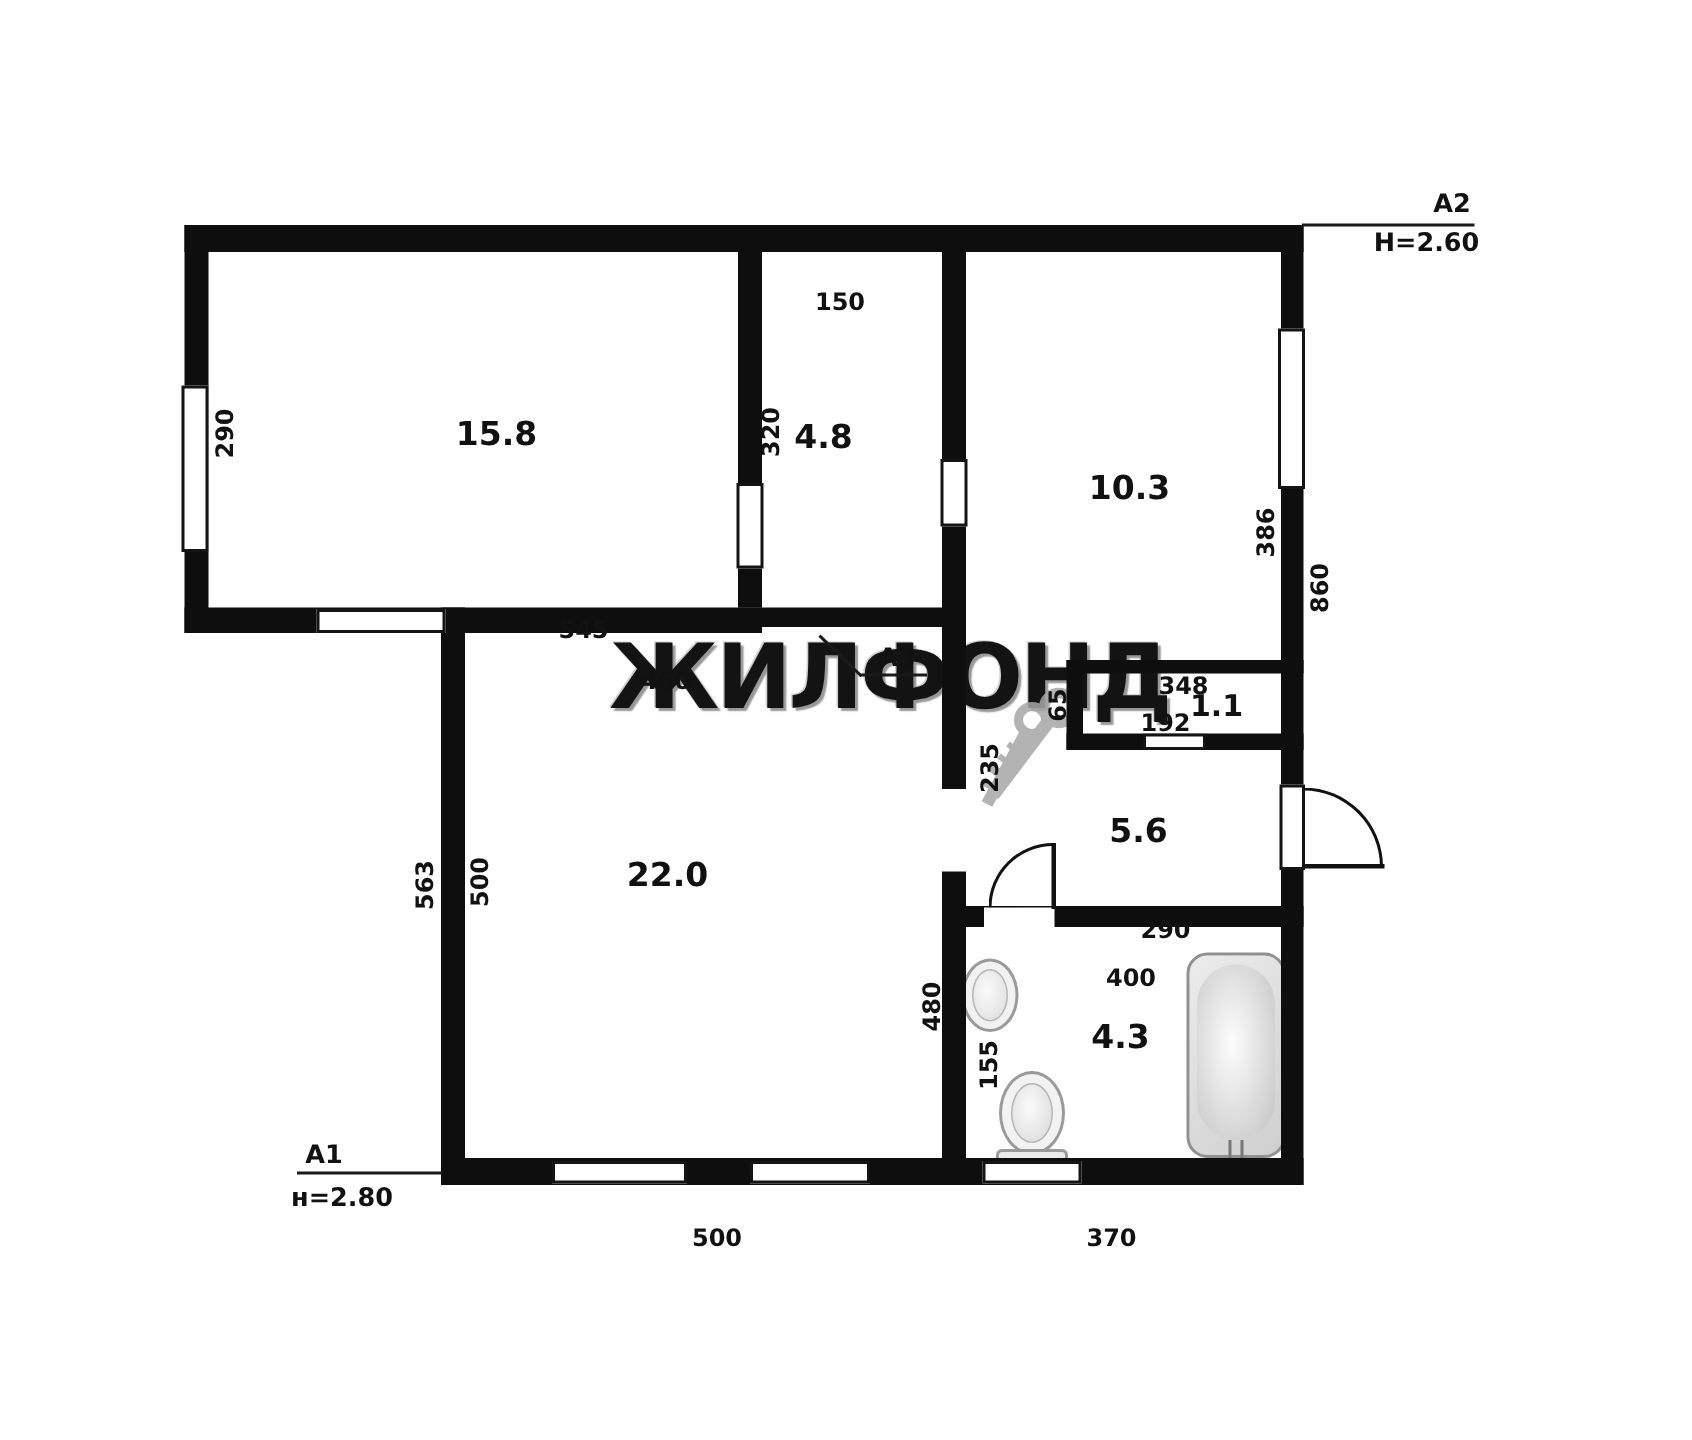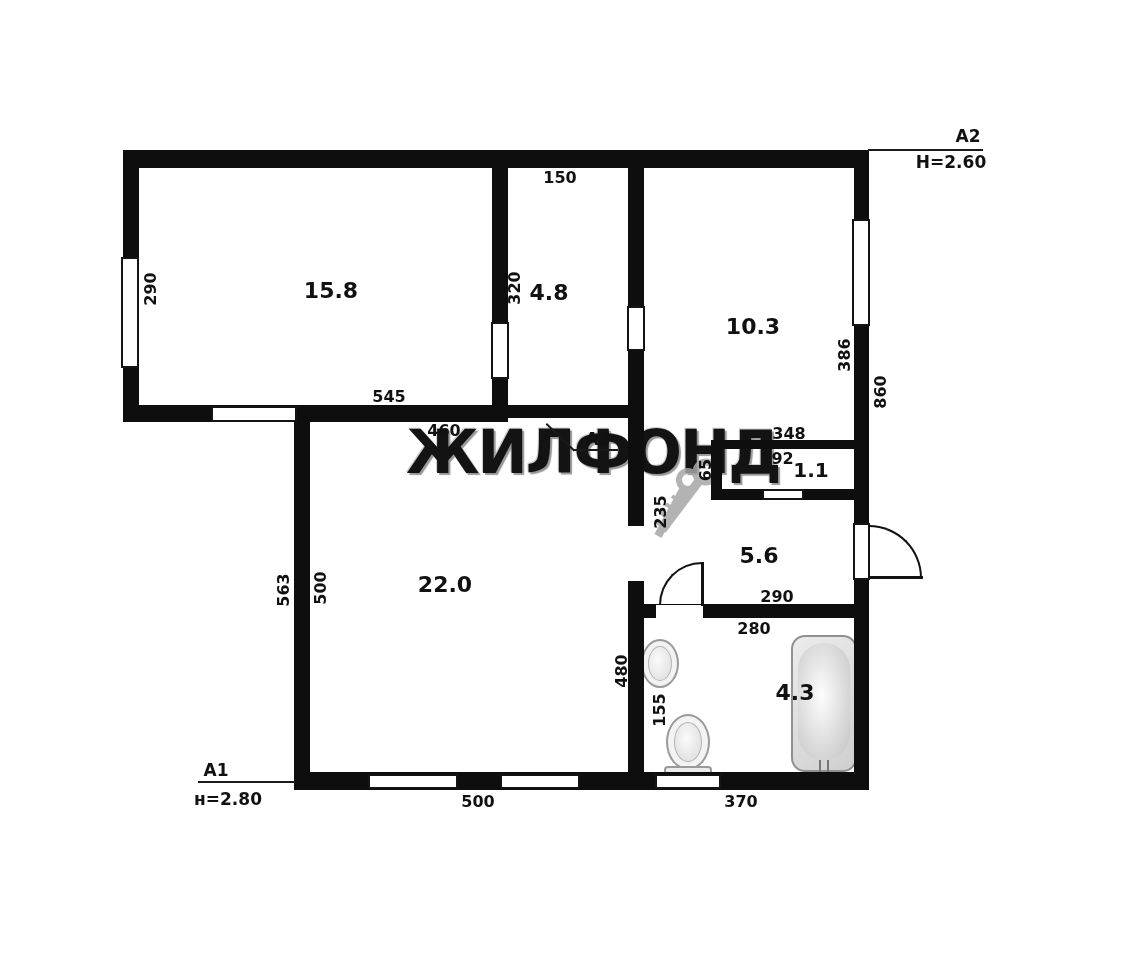--- a/index.html
+++ b/index.html
@@ -4,21 +4,21 @@
 <style>
   html,body{margin:0;padding:0;background:#ffffff;}
   #canvas{
     position:relative;width:1128px;height:960px;background:#ffffff;overflow:hidden;
     font-family:"DejaVu Sans","Liberation Sans",sans-serif;color:#111;
   }
   .wall{position:absolute;background:#0e0e0e;z-index:3;}
   .win{position:absolute;background:#ffffff;border:2px solid #141414;box-sizing:border-box;z-index:4;}
   .open{position:absolute;background:#ffffff;z-index:4;}
   .dim{position:absolute;font-size:16px;font-weight:bold;white-space:nowrap;
-       transform:translate(-50%,-50%);z-index:6;letter-spacing:0px;}
+       transform:translate(-50%,-50%);z-index:6;letter-spacing:0px;margin-top:24px;}
   .vdim{position:absolute;font-size:16px;font-weight:bold;white-space:nowrap;
        transform:translate(-50%,-50%) rotate(-90deg);z-index:6;}
   .area{position:absolute;font-size:22px;font-weight:bold;white-space:nowrap;
        transform:translate(-50%,-50%);z-index:6;}
   .marker{position:absolute;font-size:17px;font-weight:bold;white-space:nowrap;
        transform:translate(-50%,-50%);z-index:6;}
   .line{position:absolute;background:#1a1a1a;z-index:5;}
   .arc{position:absolute;box-sizing:border-box;z-index:5;}
   .leaf{position:absolute;background:#111;z-index:5;}
   #watermark{
@@ -103,29 +103,29 @@
   <div class="marker" style="left:598px;top:439px;text-align:center;">A3</div>
   <div class="line" style="left:547px;top:423px;width:39px;height:2px;transform-origin:0 0;transform:rotate(44deg);"></div>
   <div class="line" style="left:573px;top:449px;width:45px;height:2px;"></div>
 
   <div class="area" style="left:331px;top:290px;">15.8</div>
   <div class="area" style="left:549px;top:292px;">4.8</div>
   <div class="area" style="left:753px;top:326px;">10.3</div>
   <div class="area" style="left:445px;top:584px;">22.0</div>
   <div class="area" style="left:759px;top:555px;">5.6</div>
   <div class="area" style="left:811px;top:470px;font-size:20px;text-align:right;">1.1</div>
-  <div class="area" style="left:747px;top:692px;margin-left:48px;">4.3</div>
+  <div class="area" style="left:747px;top:692px;">4.3</div>
 
   <div class="dim" style="left:560px;top:177px;">150</div>
   <div class="dim" style="left:389px;top:396px;">545</div>
   <div class="dim" style="left:444px;top:430px;">460</div>
   <div class="dim" style="left:789px;top:433px;">348</div>
   <div class="dim" style="left:777px;top:458px;">192</div>
   <div class="dim" style="left:777px;top:596px;">290</div>
-  <div class="dim" style="left:754px;top:628px;">280</div>
+  <div class="dim" style="left:754px;top:628px;">400</div>
   <div class="dim" style="left:478px;top:801px;">500</div>
   <div class="dim" style="left:741px;top:801px;">370</div>
 
   <div class="vdim" style="left:150px;top:289px;">290</div>
   <div class="vdim" style="left:514px;top:288px;">320</div>
   <div class="vdim" style="left:844px;top:355px;">386</div>
   <div class="vdim" style="left:880px;top:392px;">860</div>
   <div class="vdim" style="left:705px;top:470px;">65</div>
   <div class="vdim" style="left:660px;top:512px;">235</div>
   <div class="vdim" style="left:283px;top:590px;">563</div>

